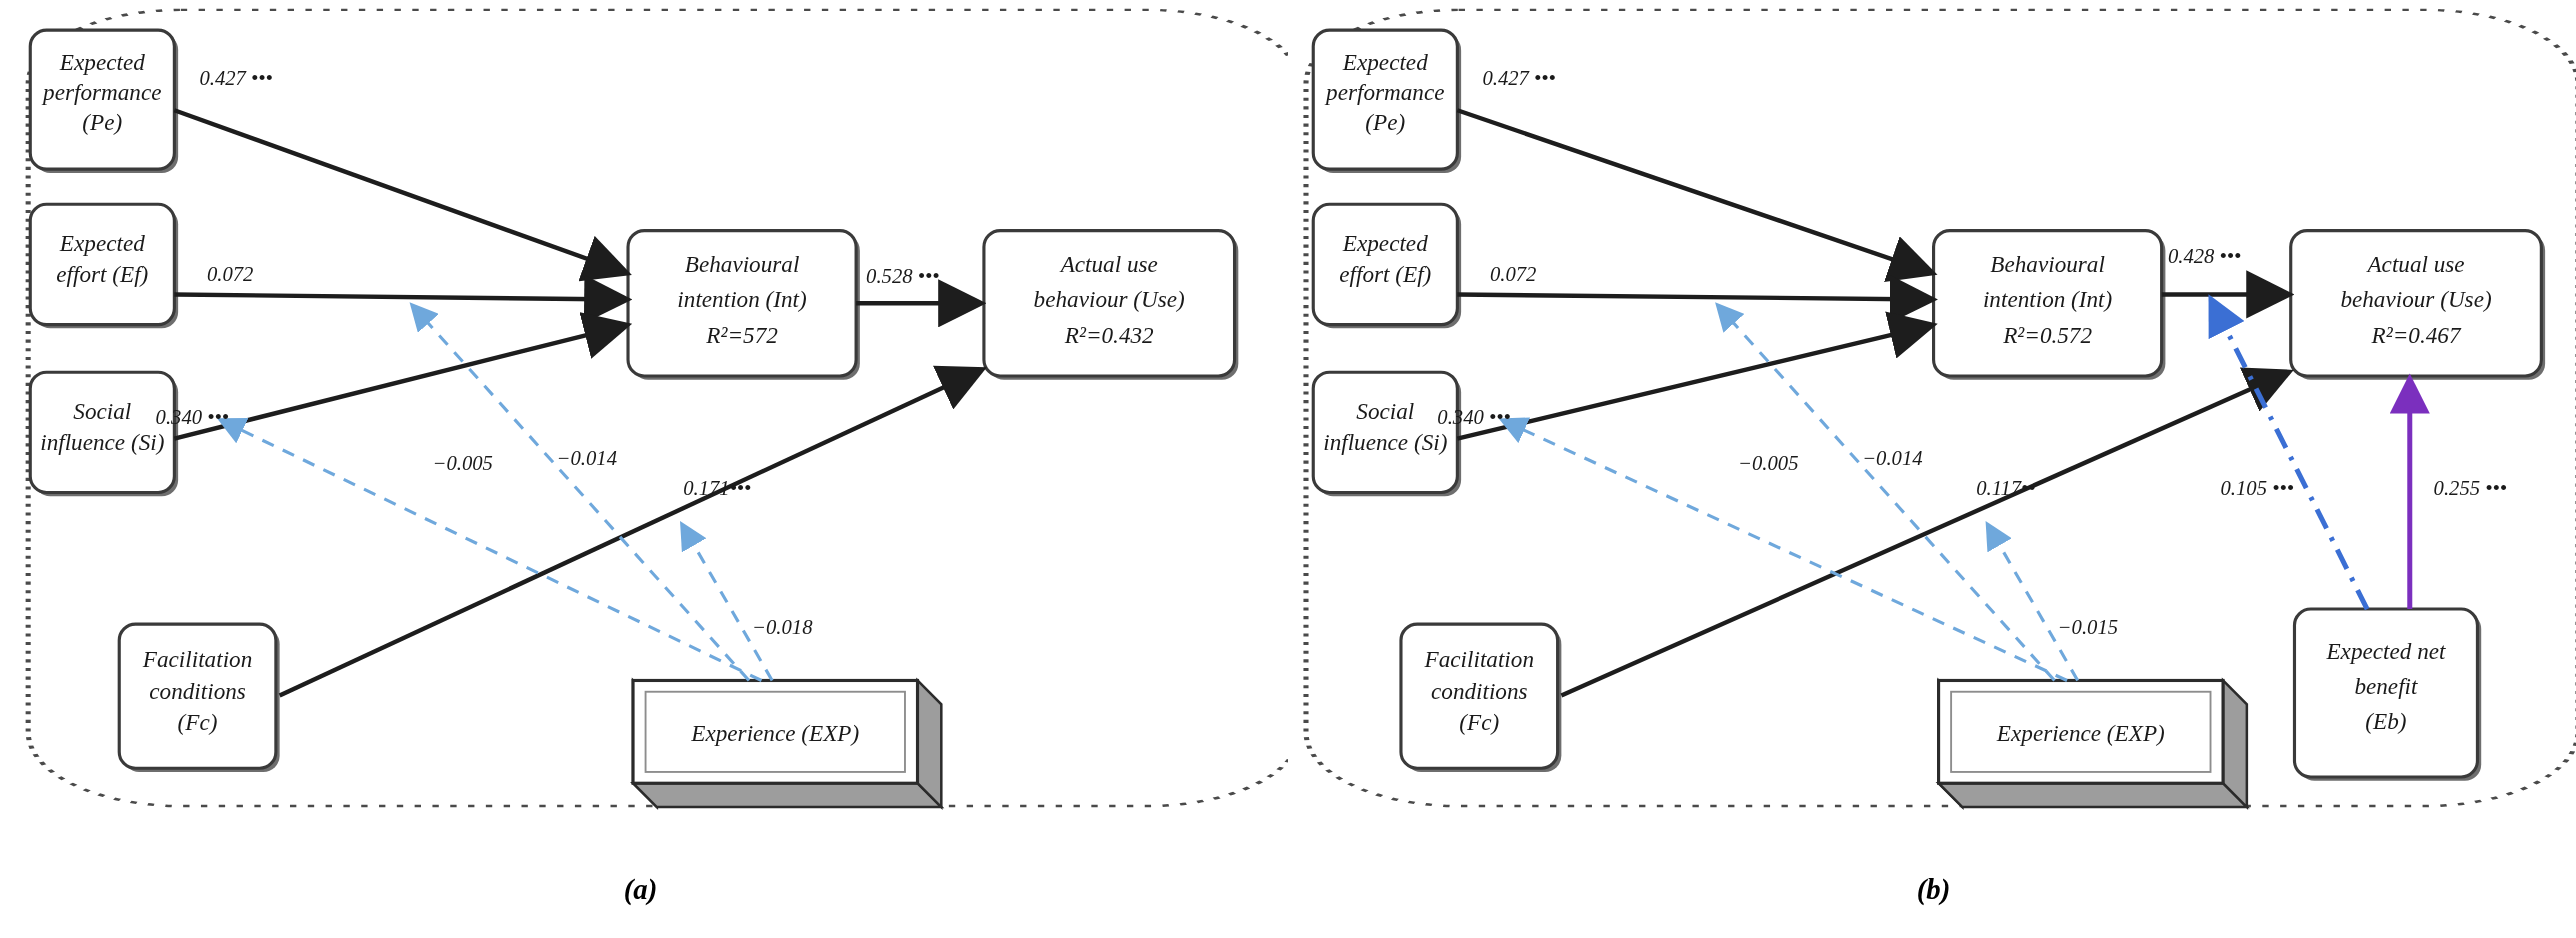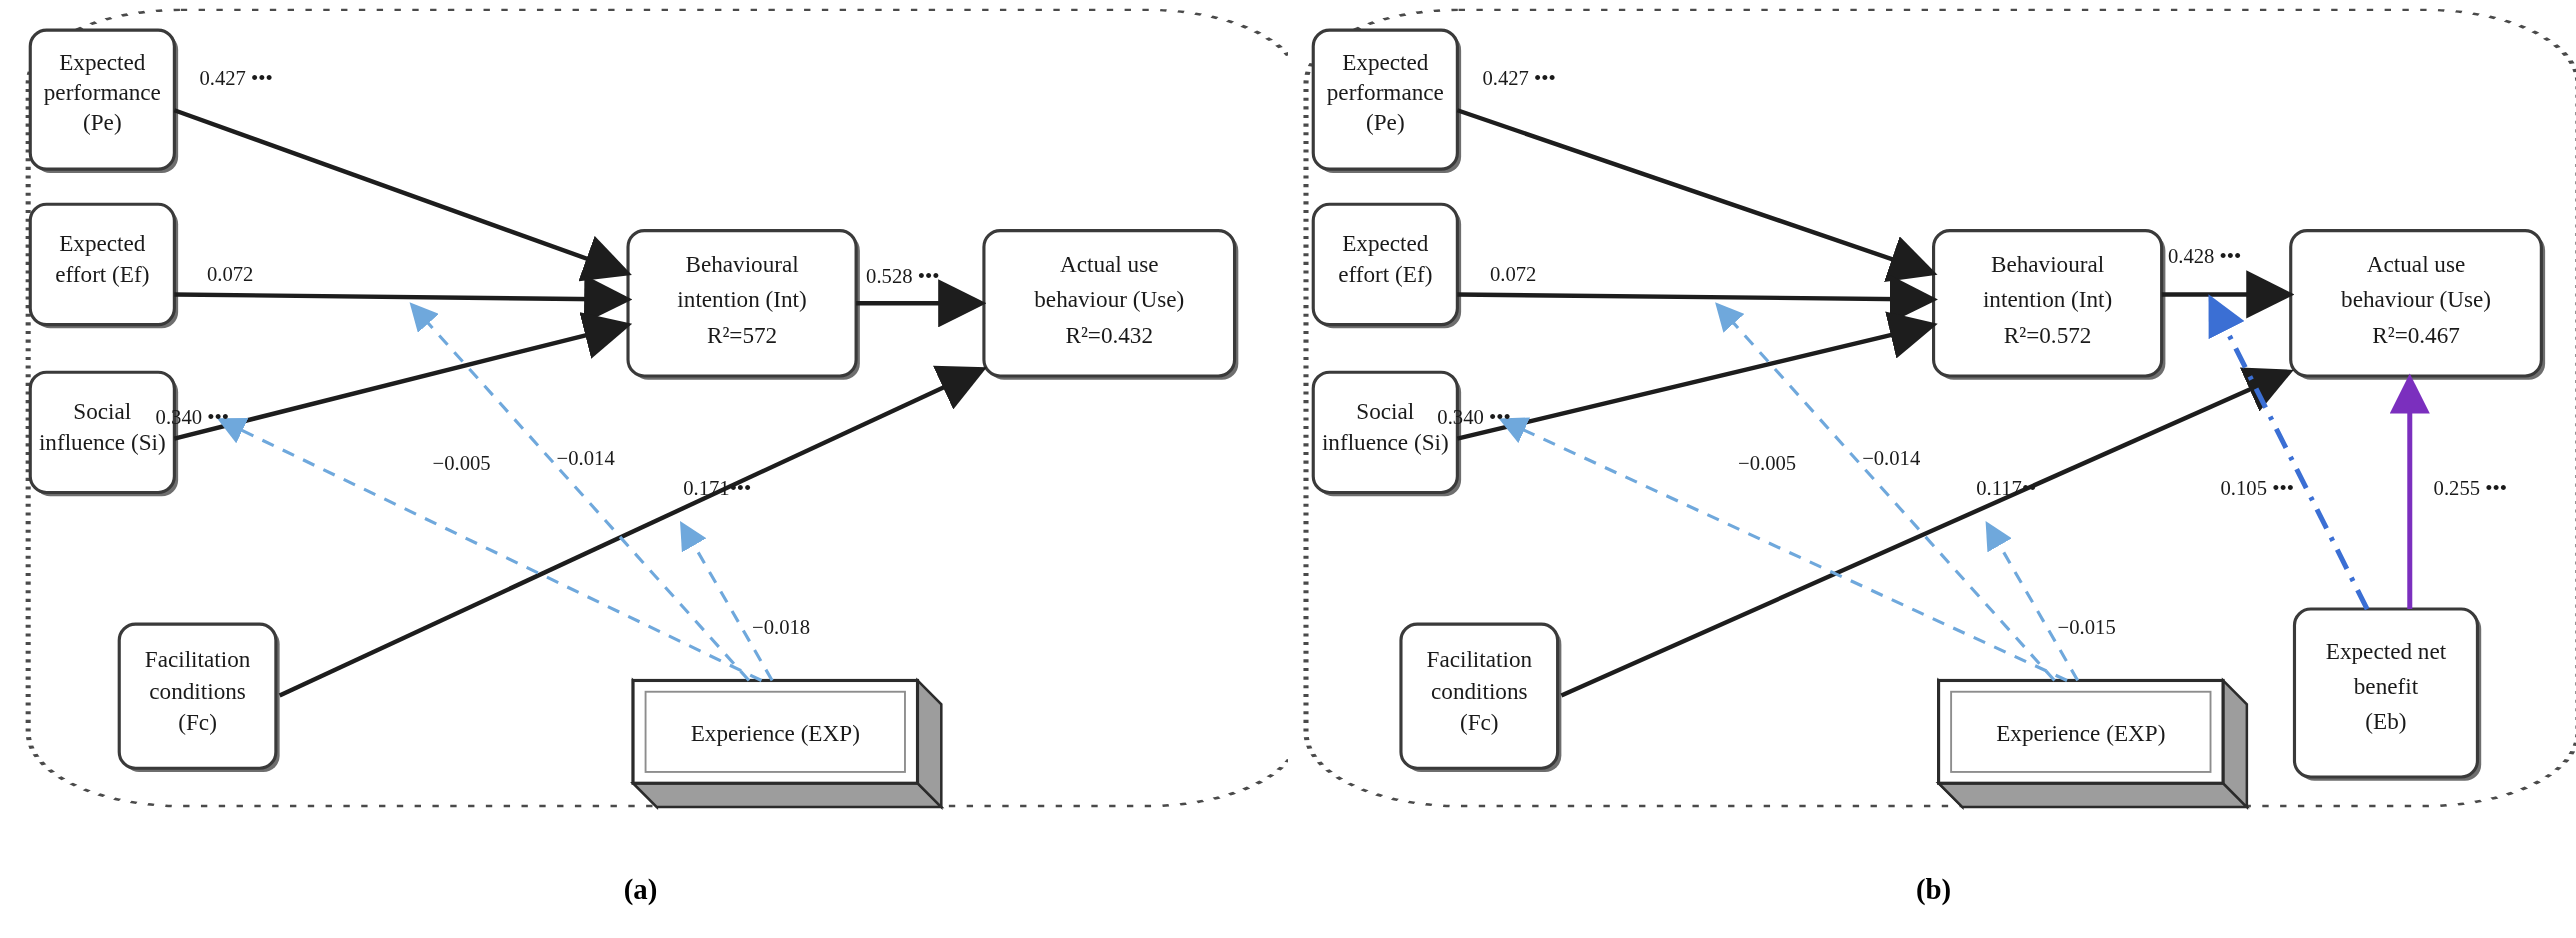--- a/index.html
+++ b/index.html
@@ -1,17 +1,17 @@
 <!DOCTYPE html>
 <html style="font-size:10px"><head>
 <meta charset="utf-8">
 <style>
   html,body{margin:0;padding:0;background:#fff;}
   body{width:2576px;height:938px;font-family:"Liberation Serif",serif;overflow:hidden;}
-  #stage{position:relative;width:2576px;height:938px;}
+  #stage{position:relative;width:2576px;height:938px;font-style:italic;}
   svg.panel{position:absolute;top:0;display:block;}
   #panel-a{left:0;}
   #panel-b{left:1288px;}
   .nodebox-rect{fill:#ffffff;stroke:#3a3a3a;stroke-width:5;}
   .nodebox-shadow{fill:#6e6e6e;}
   .exp-side{fill:#9d9d9d;stroke:#2b2b2b;stroke-width:4;}
   .exp-face{fill:#ffffff;stroke:#2b2b2b;stroke-width:5;}
   .node-label{font-family:"Liberation Serif",serif;font-size:37px;fill:#1a1a1a;text-anchor:middle;}
   .coef-label{font-family:"Liberation Serif",serif;font-size:33px;fill:#1a1a1a;text-anchor:start;}
   .caption{font-family:"Liberation Serif",serif;font-size:46px;font-weight:bold;fill:#000;text-anchor:middle;}

